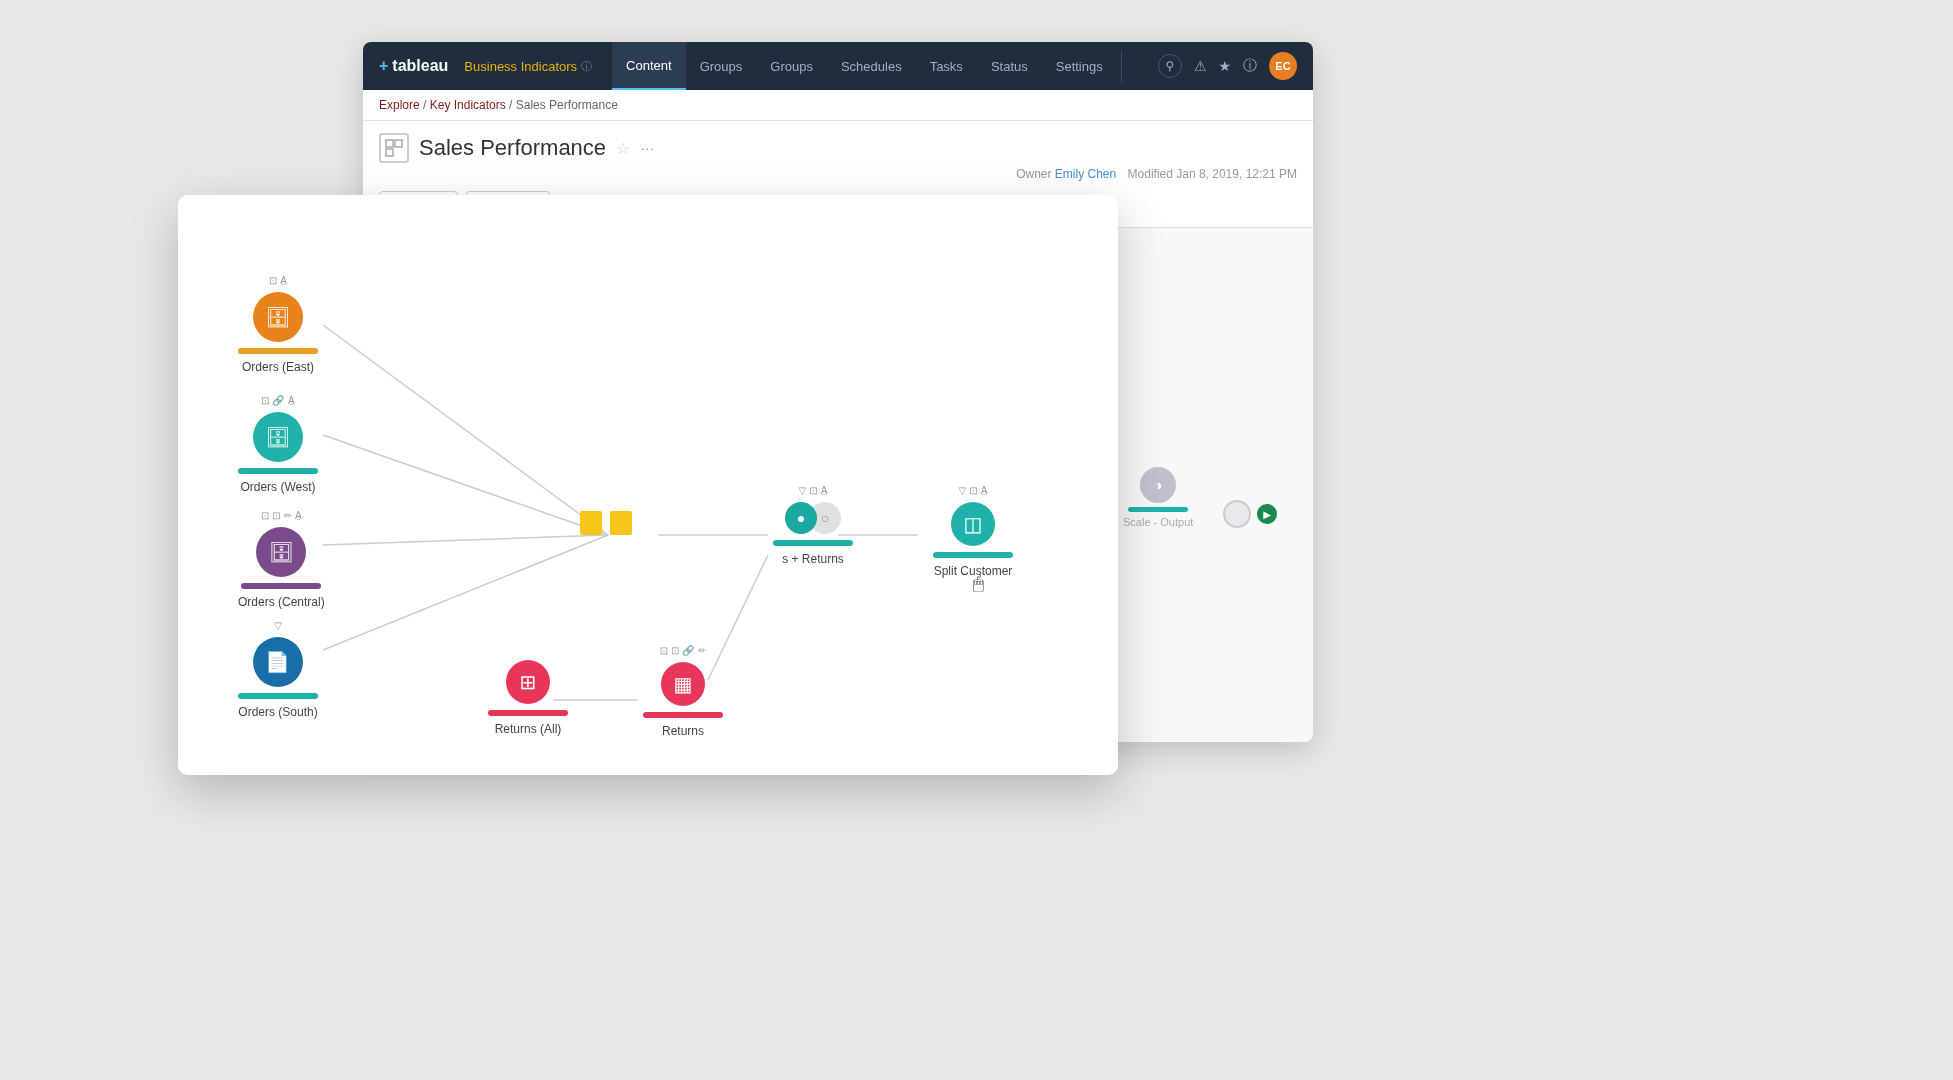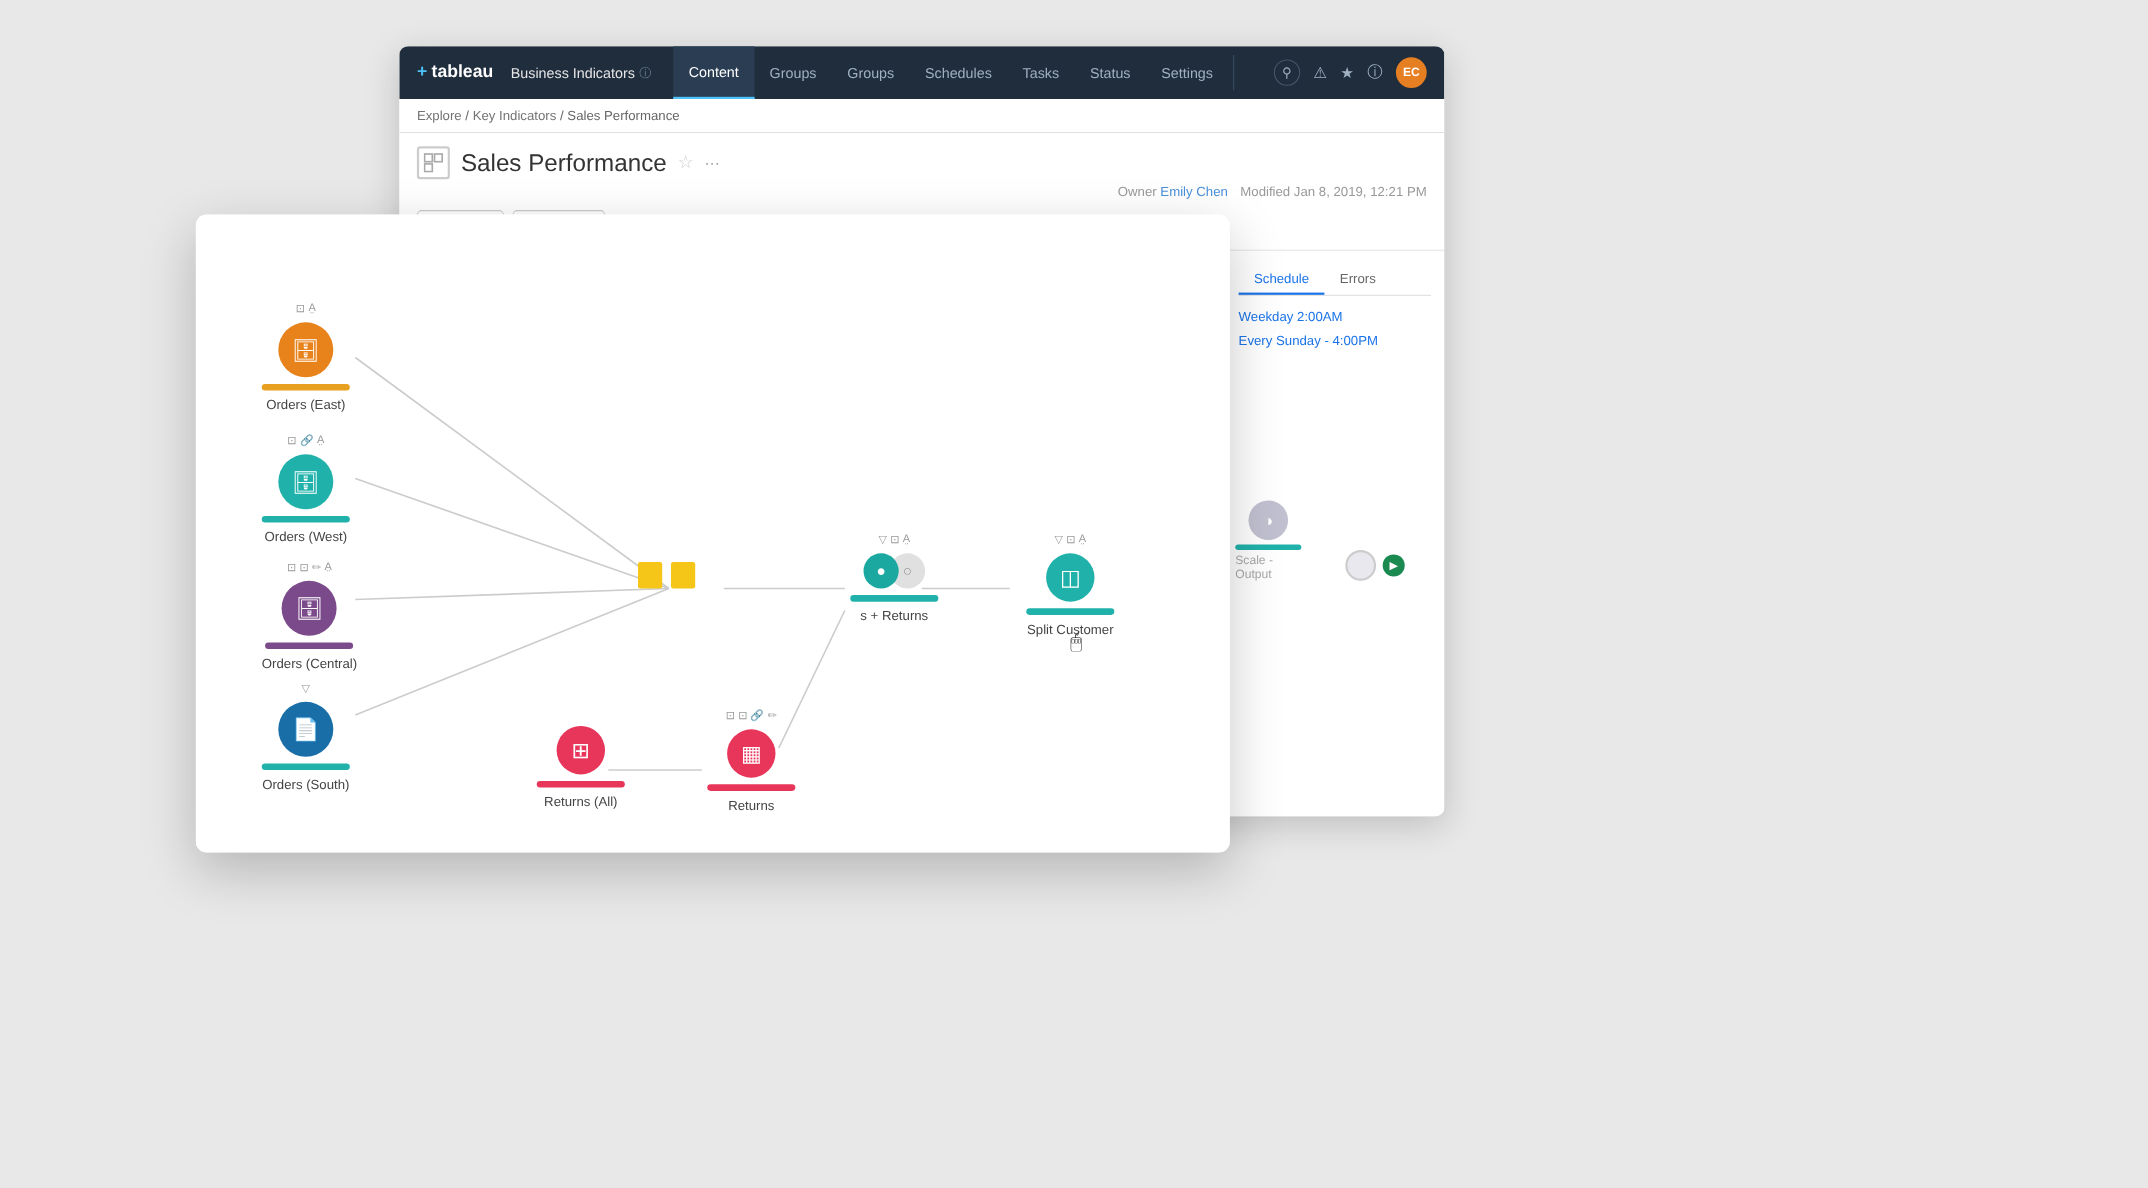--- a/index.html
+++ b/index.html
@@ -47,21 +47,21 @@
       color: white;
       font-size: 16px;
       font-weight: bold;
       margin-right: 16px;
       display: flex;
       align-items: center;
       gap: 4px;
     }
 
     .navbar-site-name {
-      color: #e5e5e5;
+      color: #eab308;
       font-size: 13px;
       margin-right: 4px;
     }
 
     .navbar-info-icon {
       color: #6b7f8f;
       font-size: 11px;
       margin-right: 20px;
     }
 
@@ -119,21 +119,21 @@
       color: #4a90d9;
       background: white;
       border-bottom: 1px solid #e0e0e0;
     }
 
     .breadcrumb span {
       color: #666;
     }
 
     .breadcrumb a {
-      color: #737373;
+      color: #7f1d1d;
       text-decoration: none;
       margin-top: 12px;
     }
 
     
     .page-header {
       background: white;
       padding: 12px 16px 0;
       border-bottom: 1px solid #e0e0e0;
     }
@@ -430,28 +430,20 @@
             <div style="width:60px;height:5px;background:#20B2AA;border-radius:3px;"></div>
             <div style="font-size:11px;color:#aaa;">Scale - Output</div>
           </div>
           <div style="position:absolute;bottom:20px;left:860px;display:flex;align-items:center;gap:6px;">
             <div style="width:28px;height:28px;border-radius:50%;background:#e8e8ee;border:2px solid #ccc;"></div>
             <div style="width:20px;height:20px;border-radius:50%;background:#1a8a50;color:white;font-size:10px;display:flex;align-items:center;justify-content:center;">▶</div>
           </div>
         </div>
       </div>
 
-      <div class="side-panel">
-        <div class="side-panel-tabs">
-          <div class="side-tab active">Schedule</div>
-          <div class="side-tab">Errors</div>
-        </div>
-        <div class="schedule-item">Weekday 2:00AM</div>
-        <div class="schedule-item">Every Sunday - 4:00PM</div>
-      </div>
     </div>
   </div>
 
   <div class="flow-window">
     <div class="flow-canvas">
 
       <svg class="flow-svg" viewBox="0 0 940 580">
 
         <line x1="145" y1="130" x2="430" y2="340" stroke="#ccc" stroke-width="1.5"></line>
         <line x1="145" y1="240" x2="430" y2="340" stroke="#ccc" stroke-width="1.5"></line>

